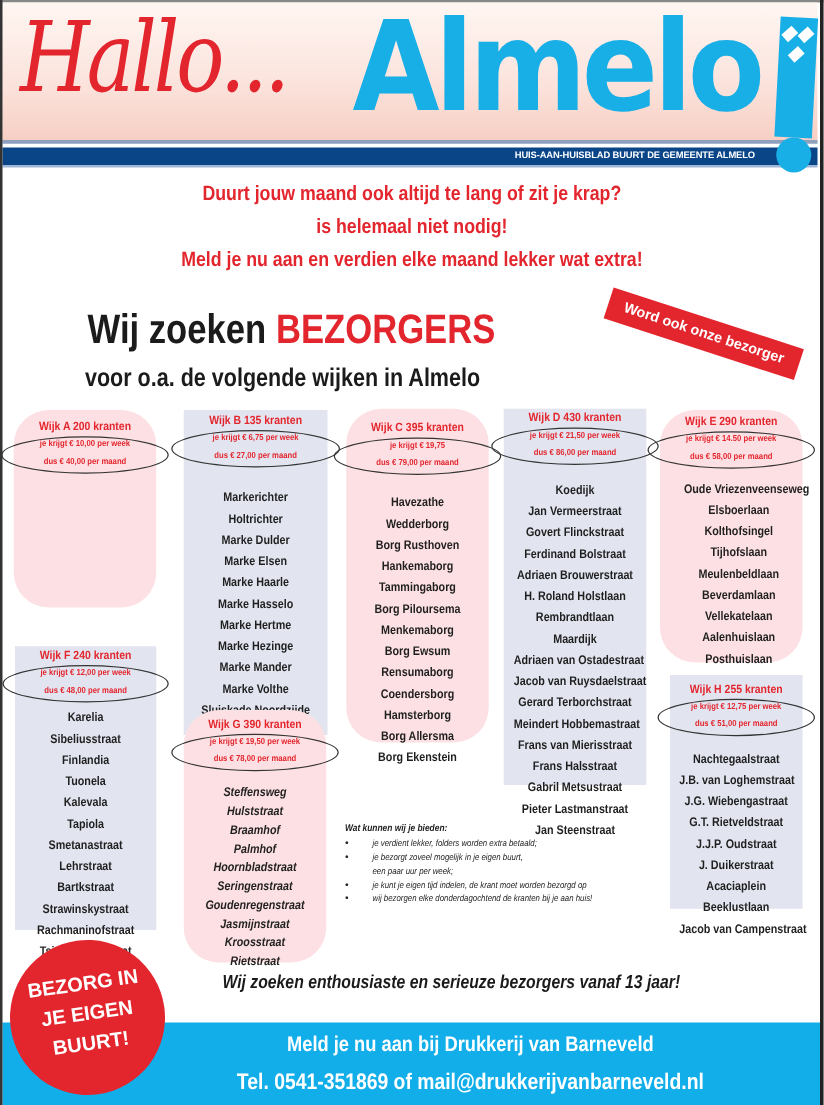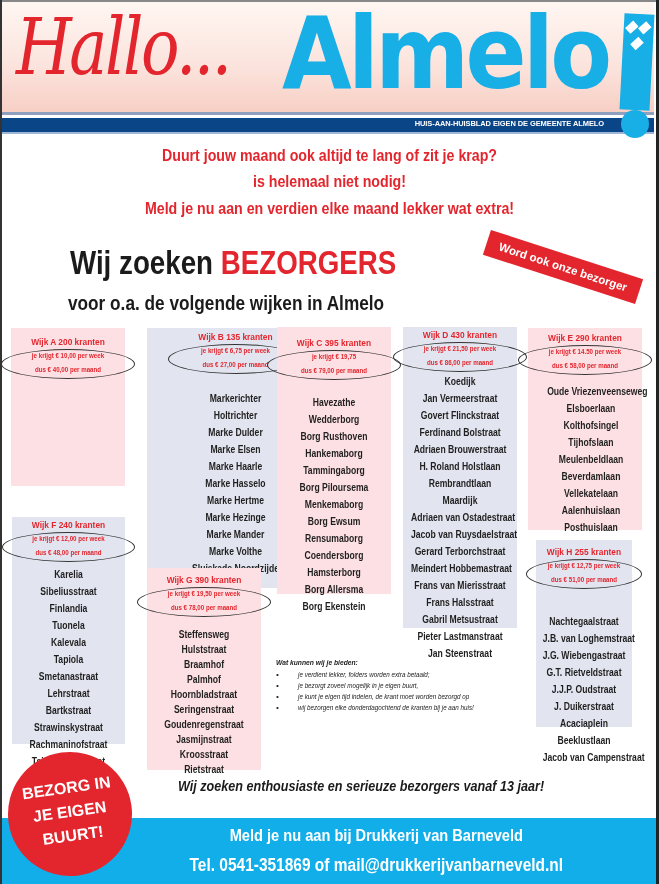--- a/index.html
+++ b/index.html
@@ -20,21 +20,21 @@
   .logo-excl .d { position:absolute; width:8px; height:11px; background:#fff; transform:rotate(45deg); }
   .logo-dot { position:absolute; left:621px; top:110px; width:28px; height:28px; border-radius:50%; background:#18aee6; }
 
   .intro { position:absolute; left:0; width:659px; text-align:center; color:#e3262e; font-weight:bold; font-size:16.5px; font-family:"Liberation Sans", sans-serif; transform:scaleX(0.86); }
   .headline { position:absolute; left:70px; top:244px; font-size:33px; font-weight:bold; color:#1b1b1b; transform:scaleX(0.84); transform-origin:left; white-space:nowrap; }
   .headline .red { color:#e3262e; }
   .subhead { position:absolute; left:68px; top:291px; font-size:20.5px; font-weight:bold; color:#1b1b1b; transform:scaleX(0.84); transform-origin:left; white-space:nowrap; }
   .ribbon { position:absolute; left:483px; top:254px; width:160px; height:26px; background:#e3262e; color:#fff; font-size:11.5px; font-weight:bold; text-align:center; line-height:26px; transform:rotate(18deg); }
 
   .box { position:absolute; text-align:center; }
-  .pink { background:#fde0e3; }
+  .pink { background:#fde0e3;border-radius:28px; }
   .lav { background:#e2e4ef; }
   .box .wijk { color:#e3262e; font-weight:bold; font-size:9.5px; margin-top:8px; transform:scaleX(0.88); }
   .box .pay { position:relative; margin:2px auto 0; height:30px; }
   .box .pay .ellipse { position:absolute; left:-10px; right:-10px; top:0; bottom:0; border:1px solid #333; border-radius:50%; }
   .box .pay .l { color:#e3262e; font-weight:bold; font-size:7px; line-height:14px; transform:scaleX(0.88); position:relative; }
   .box ul { list-style:none; margin:14px 0 0; padding:0; }
   .box li { font-weight:bold; color:#1f1f1f; font-size:10px; line-height:17px; white-space:nowrap; transform:scaleX(0.86); }
 
   .offer { position:absolute; left:276px; top:658px; width:240px; font-size:7.3px; color:#222; font-family:"Liberation Sans", sans-serif;font-style:italic; }
   .offer .t { font-weight:bold; font-size:7.8px; }
@@ -61,21 +61,21 @@
   <div class="logo-almelo">Almelo</div>
   <div class="logo-excl">
     <span class="d" style="left:4px;top:8px;"></span>
     <span class="d" style="left:17px;top:8px;"></span>
     <span class="d" style="left:10px;top:24px;"></span>
   </div>
 </div>
 <div class="mast-line1"></div>
 <div class="mast-band"></div>
 <div class="mast-line2"></div>
-<div class="mast-tag">HUIS-AAN-HUISBLAD EIGEN DE GEMEENTE ALMELO</div>
+<div class="mast-tag">HUIS-AAN-HUISBLAD BUURT DE GEMEENTE ALMELO</div>
 <div class="logo-dot"></div>
 
 <div class="intro" style="top:146px;">Duurt jouw maand ook altijd te lang of zit je krap?</div>
 <div class="intro" style="top:172px;">is helemaal niet nodig!</div>
 <div class="intro" style="top:199px;">Meld je nu aan en verdien elke maand lekker wat extra!</div>
 
 <div class="headline">
   <span>Wij zoeken</span>
   <span class="red">BEZORGERS</span>
 </div>
@@ -84,21 +84,21 @@
 
 <div class="box pink" style="left:11px;top:328px;width:114px;height:158px;">
   <div class="wijk">Wijk A 200 kranten</div>
   <div class="pay">
       <div class="ellipse"></div>
     <div class="l">je krijgt € 10,00 per week</div>
     <div class="l">dus € 40,00  per maand</div>
     </div>
 </div>
 
-<div class="box lav" style="left:147px;top:328px;width:115px;height:260px;padding-left:31px;">
+<div class="box lav" style="left:147px;top:328px;width:115px;height:260px;">
   <div class="wijk" style="margin-top:3px;">Wijk B 135 kranten</div>
   <div class="pay">
       <div class="ellipse"></div>
     <div class="l">je krijgt € 6,75 per week</div>
     <div class="l">dus € 27,00 per maand</div>
     </div>
   <ul style="margin-top:16px;">
     <li>Markerichter</li>
     <li>Holtrichter</li>
     <li>Marke Dulder</li>
@@ -138,21 +138,21 @@
   </ul>
 </div>
 
 <div class="box lav" style="left:403px;top:327px;width:114px;height:301px;">
   <div class="wijk" style="margin-top:2px;">Wijk D 430 kranten</div>
   <div class="pay">
       <div class="ellipse"></div>
     <div class="l">je krijgt € 21,50 per week</div>
     <div class="l">dus € 86,00 per maand</div>
     </div>
-  <ul style="margin-top:1px;">
+  <ul style="margin-top:12px;">
     <li>Koedijk</li>
     <li>Jan Vermeerstraat</li>
     <li>Govert Flinckstraat</li>
     <li>Ferdinand Bolstraat</li>
     <li>Adriaen Brouwerstraat</li>
     <li>H. Roland Holstlaan</li>
     <li>Rembrandtlaan</li>
     <li>Maardijk</li>
     <li>Adriaen van Ostadestraat</li>
     <li>Jacob van Ruysdaelstraat</li>
@@ -210,42 +210,42 @@
   </ul>
 </div>
 
 <div class="box pink" style="left:147px;top:568px;width:114px;height:202px;">
   <div class="wijk" style="margin-top:6px;">Wijk G 390 kranten</div>
   <div class="pay">
       <div class="ellipse"></div>
     <div class="l">je krijgt € 19,50 per week</div>
     <div class="l">dus € 78,00 per maand</div>
     </div>
-  <ul style="margin-top:10px;line-height:15px;">
+  <ul style="margin-top:10px;line-height:15px;font-style:italic;">
     <li style="line-height:15px;">Steffensweg</li>
     <li style="line-height:15px;">Hulststraat</li>
     <li style="line-height:15px;">Braamhof</li>
     <li style="line-height:15px;">Palmhof</li>
     <li style="line-height:15px;">Hoornbladstraat</li>
     <li style="line-height:15px;">Seringenstraat</li>
     <li style="line-height:15px;">Goudenregenstraat</li>
     <li style="line-height:15px;">Jasmijnstraat</li>
     <li style="line-height:15px;">Kroosstraat</li>
     <li style="line-height:15px;">Rietstraat</li>
   </ul>
 </div>
 
-<div class="box lav" style="left:536px;top:540px;width:96px;height:187px;">
+<div class="box lav" style="left:536px;top:540px;width:106px;height:187px;">
   <div class="wijk" style="margin-top:6px;">Wijk H 255 kranten</div>
   <div class="pay">
       <div class="ellipse"></div>
     <div class="l">je krijgt € 12,75 per week</div>
     <div class="l">dus € 51,00 per maand</div>
     </div>
-  <ul style="margin-top:24px;">
+  <ul style="margin-top:10px;">
     <li>Nachtegaalstraat</li>
     <li>J.B. van Loghemstraat</li>
     <li>J.G. Wiebengastraat</li>
     <li>G.T. Rietveldstraat</li>
     <li>J.J.P. Oudstraat</li>
     <li>J. Duikerstraat</li>
     <li>Acaciaplein</li>
     <li>Beeklustlaan</li>
     <li>Jacob van Campenstraat</li>
   </ul>
@@ -255,20 +255,24 @@
   <div class="t txt" style="margin-bottom:2px;">Wat kunnen wij je bieden:</div>
   <div class="row">
     <span class="b">•</span>
     <span class="txt">je verdient lekker, folders worden extra betaald;</span>
   </div>
   <div class="row">
     <span class="b">•</span>
     <span class="txt">je bezorgt zoveel mogelijk in je eigen buurt,</span>
   </div>
   <div class="row">
+    <span class="b"></span>
+    <span class="txt">een paar uur per week;</span>
+  </div>
+  <div class="row">
     <span class="b">•</span>
     <span class="txt">je kunt je eigen tijd indelen, de krant moet worden bezorgd op</span>
   </div>
   <div class="row">
     <span class="b">•</span>
     <span class="txt">wij bezorgen elke donderdagochtend de kranten bij je aan huis!</span>
   </div>
 </div>
 
 <div class="slogan">Wij zoeken enthousiaste en serieuze bezorgers vanaf 13 jaar!</div>

